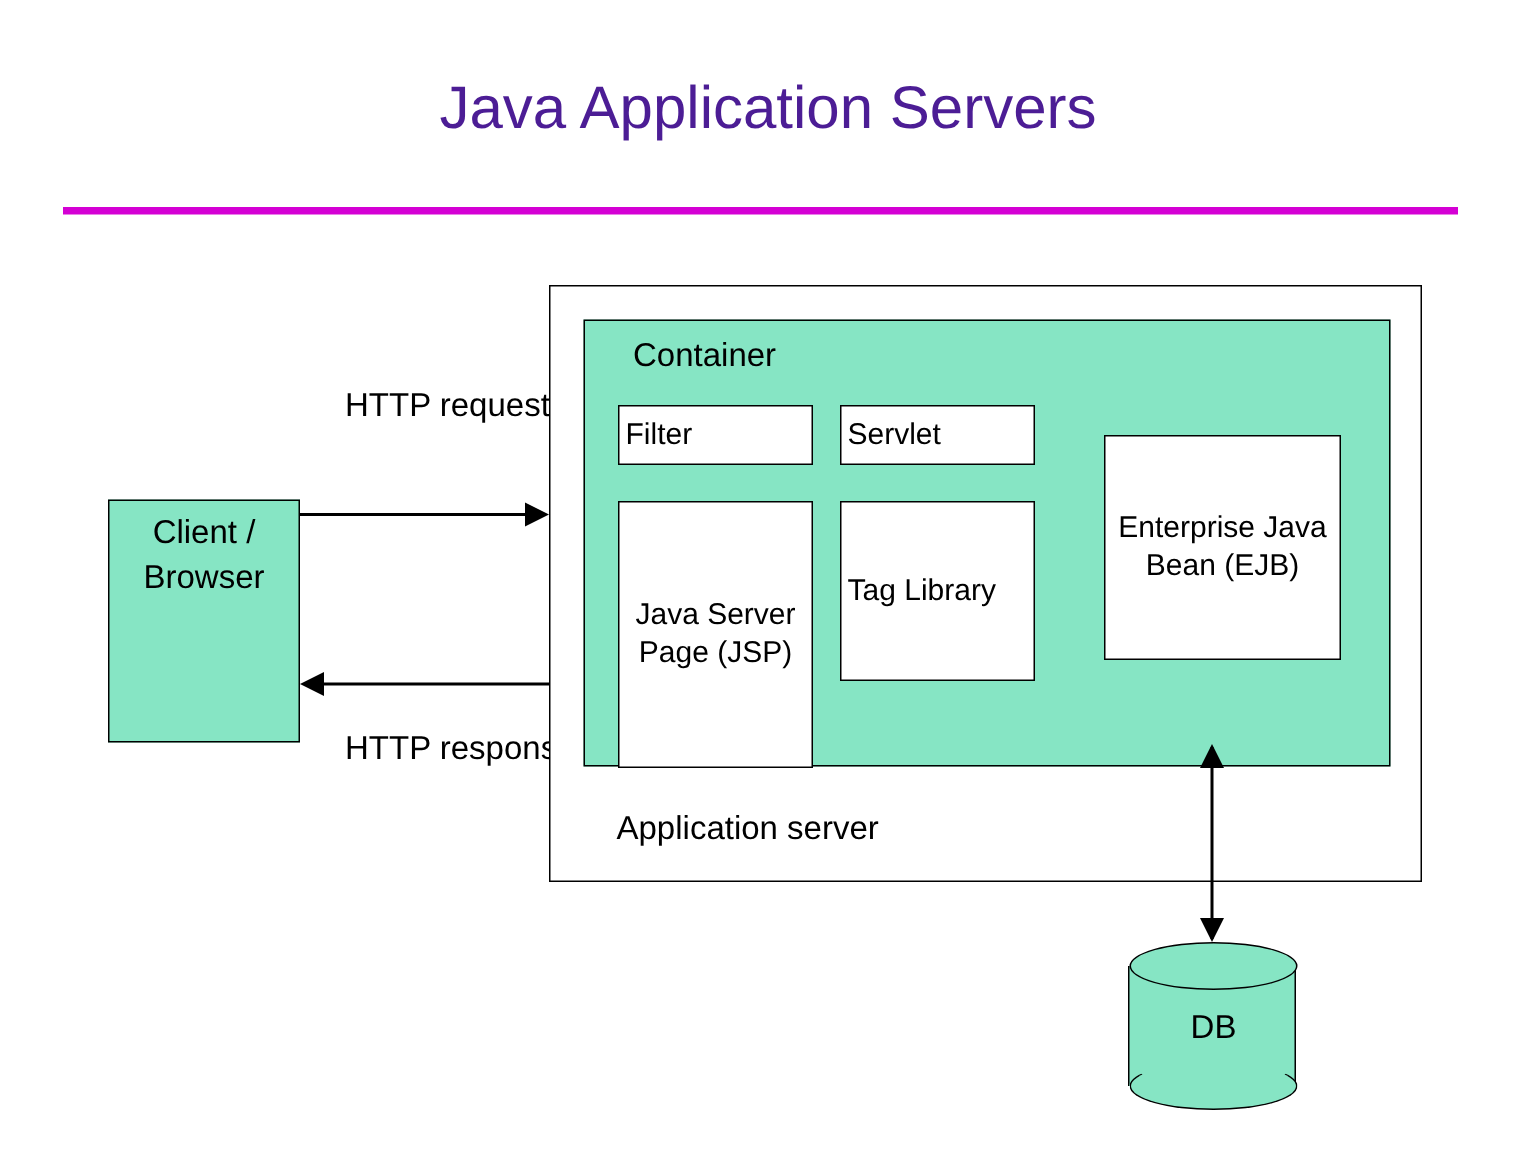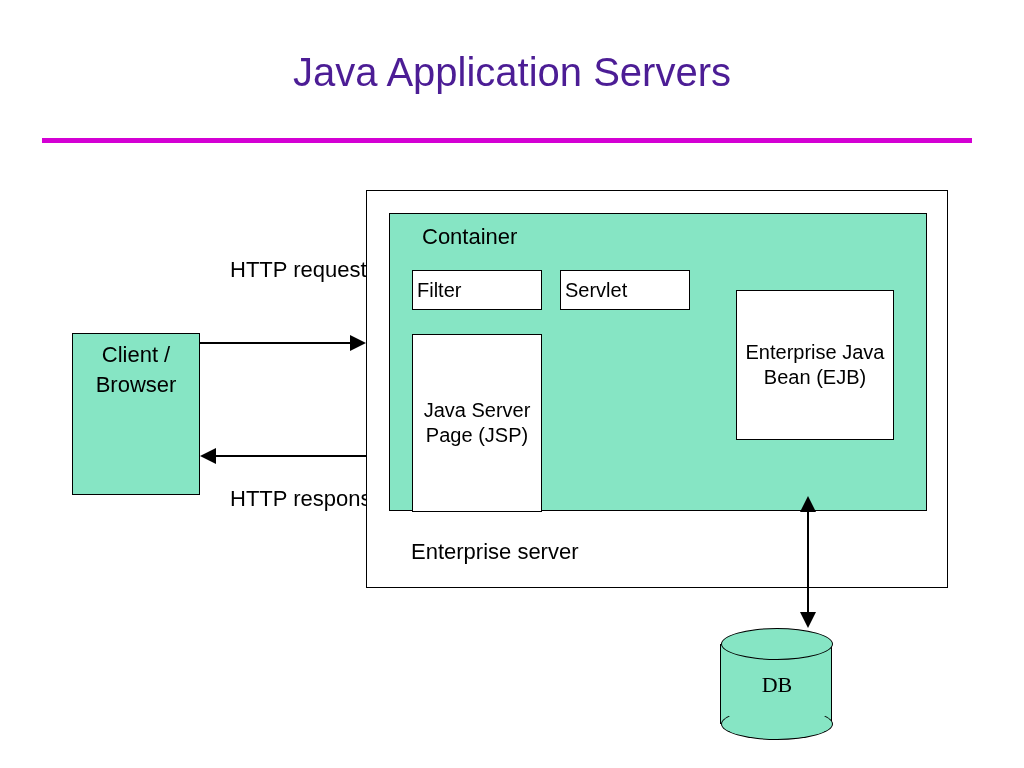--- a/index.html
+++ b/index.html
@@ -151,23 +151,22 @@
   }
   .filter   { left: 22px;  top: 56px;  width: 130px; height: 40px; }
   .servlet  { left: 170px; top: 56px;  width: 130px; height: 40px; }
   .jsp      { left: 22px;  top: 120px; width: 130px; height: 178px; }
   .taglib   { left: 170px; top: 120px; width: 130px; height: 120px; }
   .ejb      { left: 346px; top: 76px;  width: 158px; height: 150px; }
 
   
   .db {
     position: absolute;
-    left: 720px;
+    left: 752px;
     top: 644px;
-    font-family: Liberation Serif, serif;
   }
   .db .body {
     width: 112px;
     height: 80px;
     background: #86e5c4;
     border-left: 1px solid #000;
     border-right: 1px solid #000;
     position: relative;
   }
   .db .top {
@@ -256,25 +255,28 @@
 
     <div class="comp filter">
         <span>Filter</span>
       </div>
     <div class="comp servlet">
         <span>Servlet</span>
       </div>
     <div class="comp jsp">
         <span>Java Server Page (JSP)</span>
       </div>
+    <div class="comp taglib">
+        <span>Tag Library</span>
+      </div>
     <div class="comp ejb">
         <span>Enterprise Java Bean (EJB)</span>
       </div>
   </div>
-  <div class="app-server-label">Enterprise server</div>
+  <div class="app-server-label">Application server</div>
 </div>
 
 <div class="arrow-db"></div>
 
 <div class="db">
   <div class="body">
     <div class="bottom"></div>
     <div class="top"></div>
     <div class="db-label">DB</div>
   </div>

